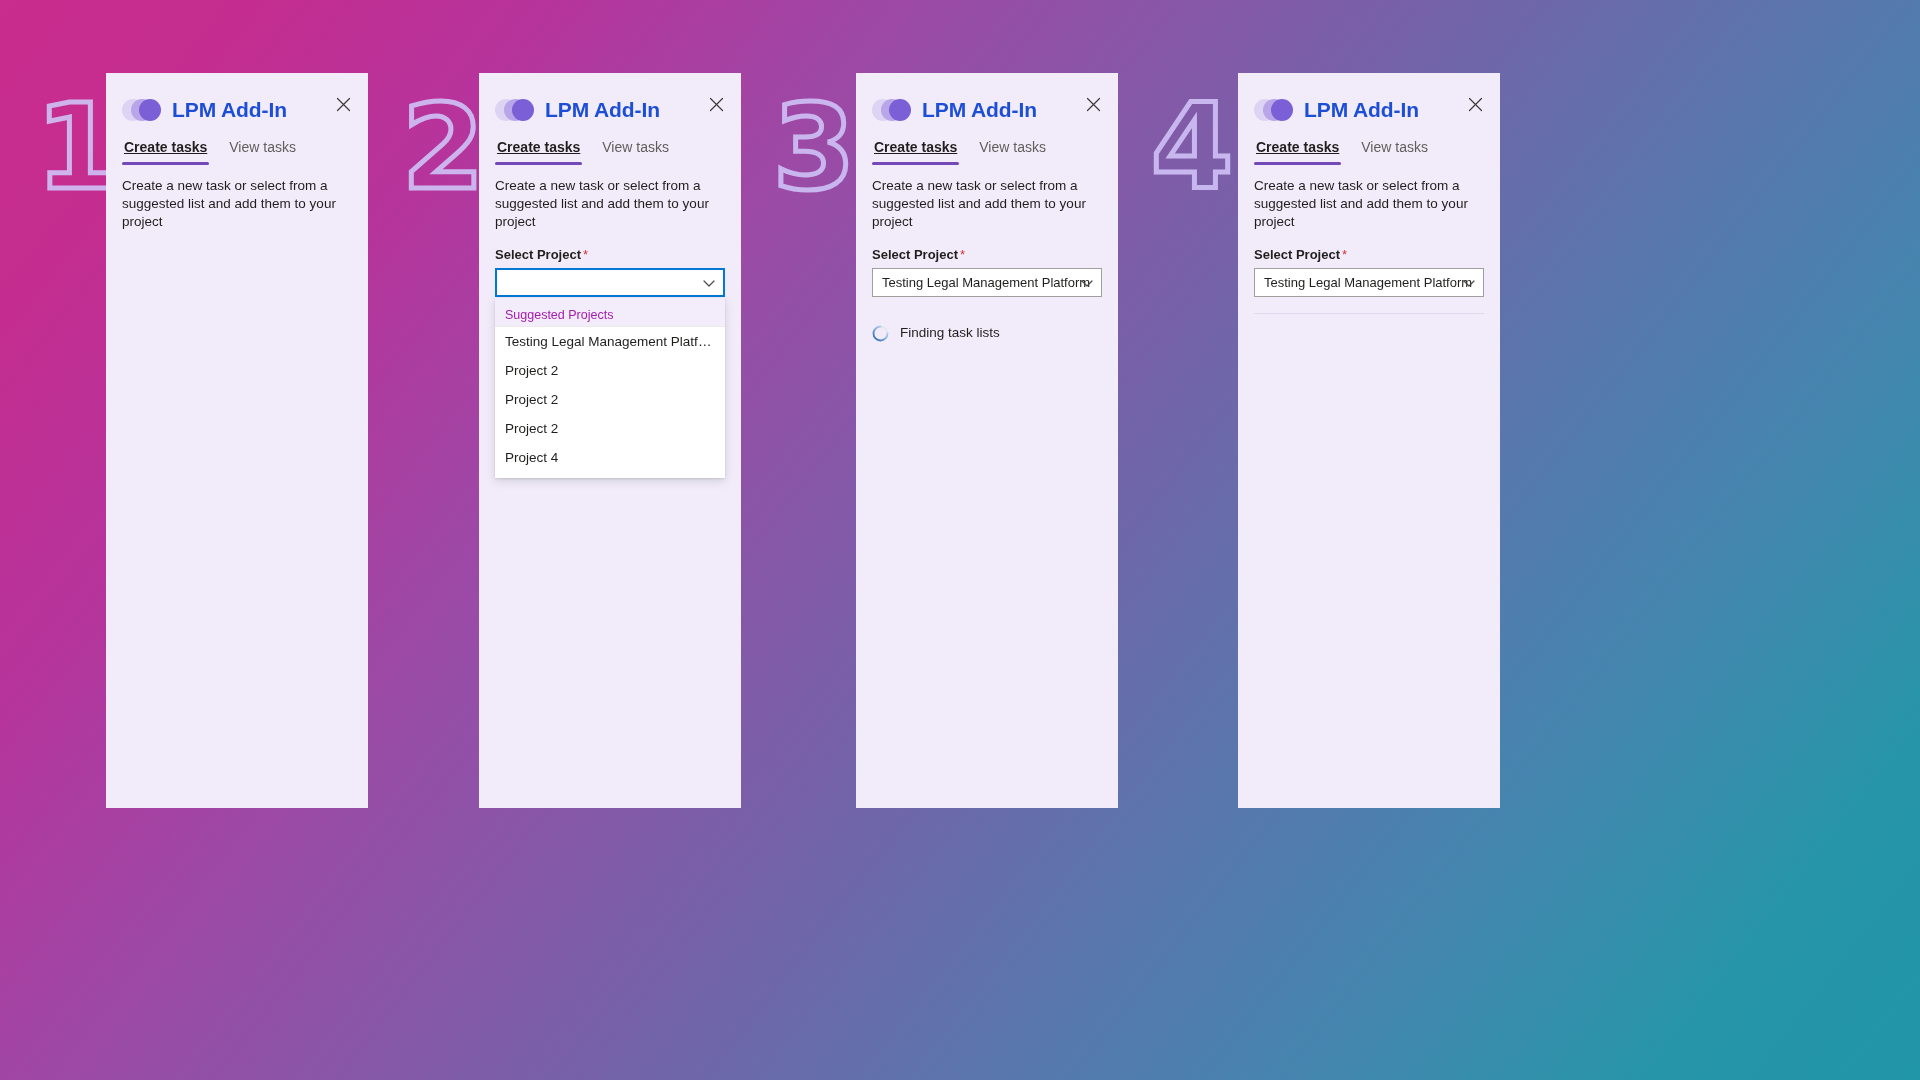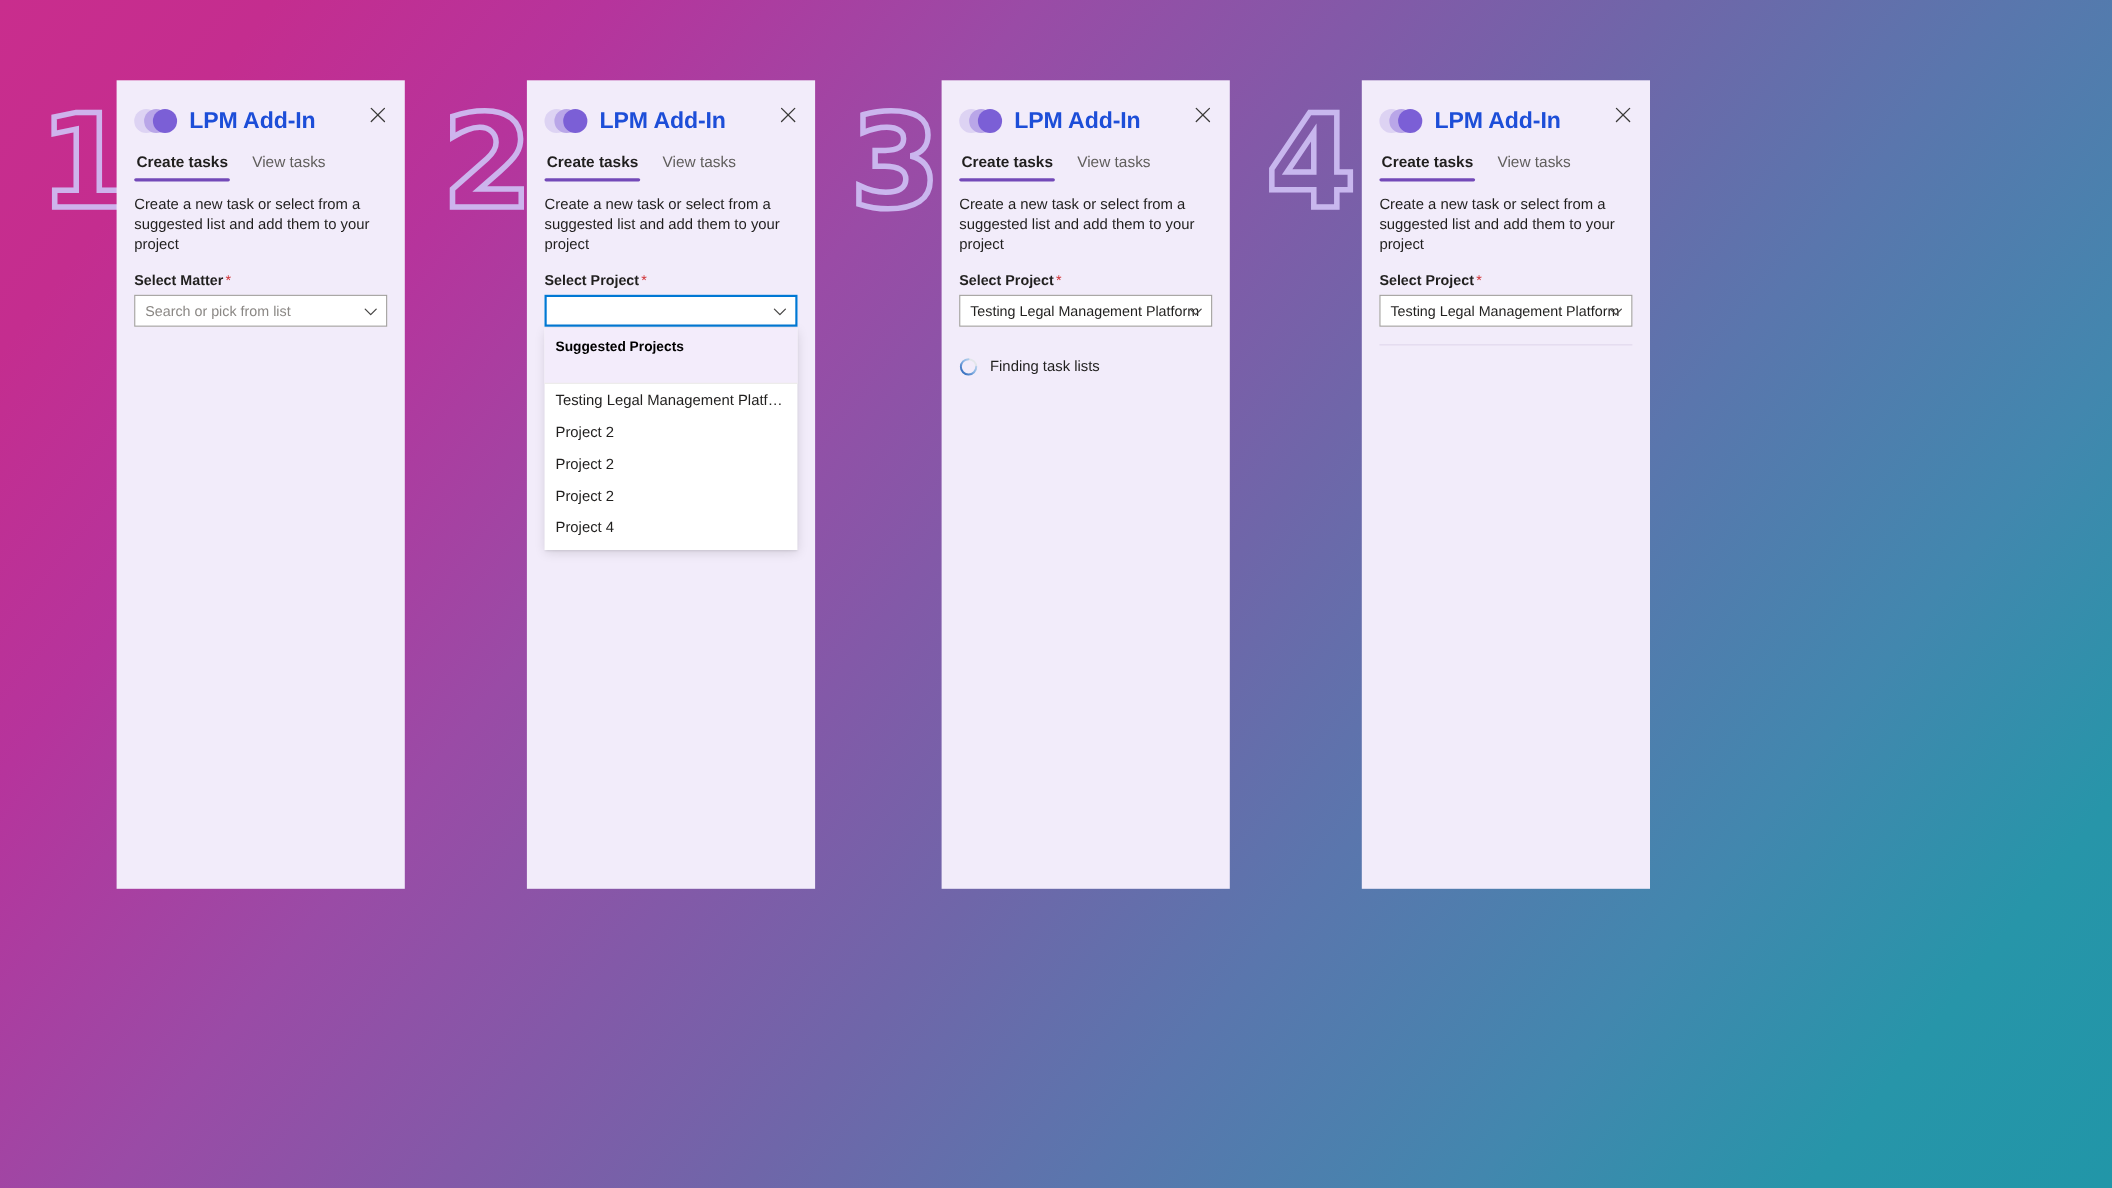--- a/index.html
+++ b/index.html
@@ -109,20 +109,21 @@
     position: relative;
     font-size: 14px;
     color: #605e5c;
     padding: 2px 2px 10px 2px;
     cursor: pointer;
     white-space: nowrap;
   }
   .tab.active {
     color: #201f1e;
     font-weight: 700;
+    text-decoration: underline;
   }
   .tab.active::after {
     content: "";
     position: absolute;
     left: 0;
     right: 0;
     bottom: 0;
     height: 3px;
     background: #7349b8;
     border-radius: 2px;
@@ -197,25 +198,24 @@
     right: 16px;
     top: 100%;
     margin-top: 1px;
     background: #ffffff;
     box-shadow: 0 3px 10px rgba(0,0,0,0.13), 0 0.5px 2px rgba(0,0,0,0.10);
     z-index: 20;
     padding: 0 0 6px 0;
   }
   .dd-group {
     font-size: 12.5px;
-    color: #000000;
-    padding: 10px 10px 26px 10px;
+    color: #a21caf;
+    padding: 10px 10px 4px 10px;
     background: #f3ecfb;
     border-bottom: 1px solid #edebe9;
-    font-weight: bold;
   }
   .dd-item {
     font-size: 13.5px;
     color: #201f1e;
     padding: 7px 10px;
     cursor: pointer;
     white-space: nowrap;
     overflow: hidden;
     text-overflow: ellipsis;
   }
@@ -258,31 +258,20 @@
           <path d="M1.5 1.5 L13.5 13.5 M13.5 1.5 L1.5 13.5" stroke="currentColor" stroke-width="1.2" fill="none" stroke-linecap="round"></path>
         </svg>
     </div>
   </div>
   <div class="tabs">
     <div class="tab active">Create tasks</div>
     <div class="tab">View tasks</div>
   </div>
   <div class="panel-body">
     <div class="intro">Create a new task or select from a suggested list and add them to your project</div>
-    <div class="field">
-      <label class="field-label"><span>Select Matter</span><span class="req">*</span></label>
-      <div class="select-box placeholder">
-        <span>Search or pick from list</span>
-        <span class="chev">
-          <svg width="12" height="8" viewBox="0 0 12 8">
-              <path d="M1 1.5 L6 6.5 L11 1.5" stroke="currentColor" stroke-width="1.2" fill="none" stroke-linecap="round" stroke-linejoin="round"></path>
-            </svg>
-        </span>
-      </div>
-    </div>
   </div>
 </div>
 
 <div class="panel" style="left:479px;">
   <div class="panel-header">
     <div class="logo">
       <span class="c1"></span>
         <span class="c2"></span>
         <span class="c3"></span>
     </div>

